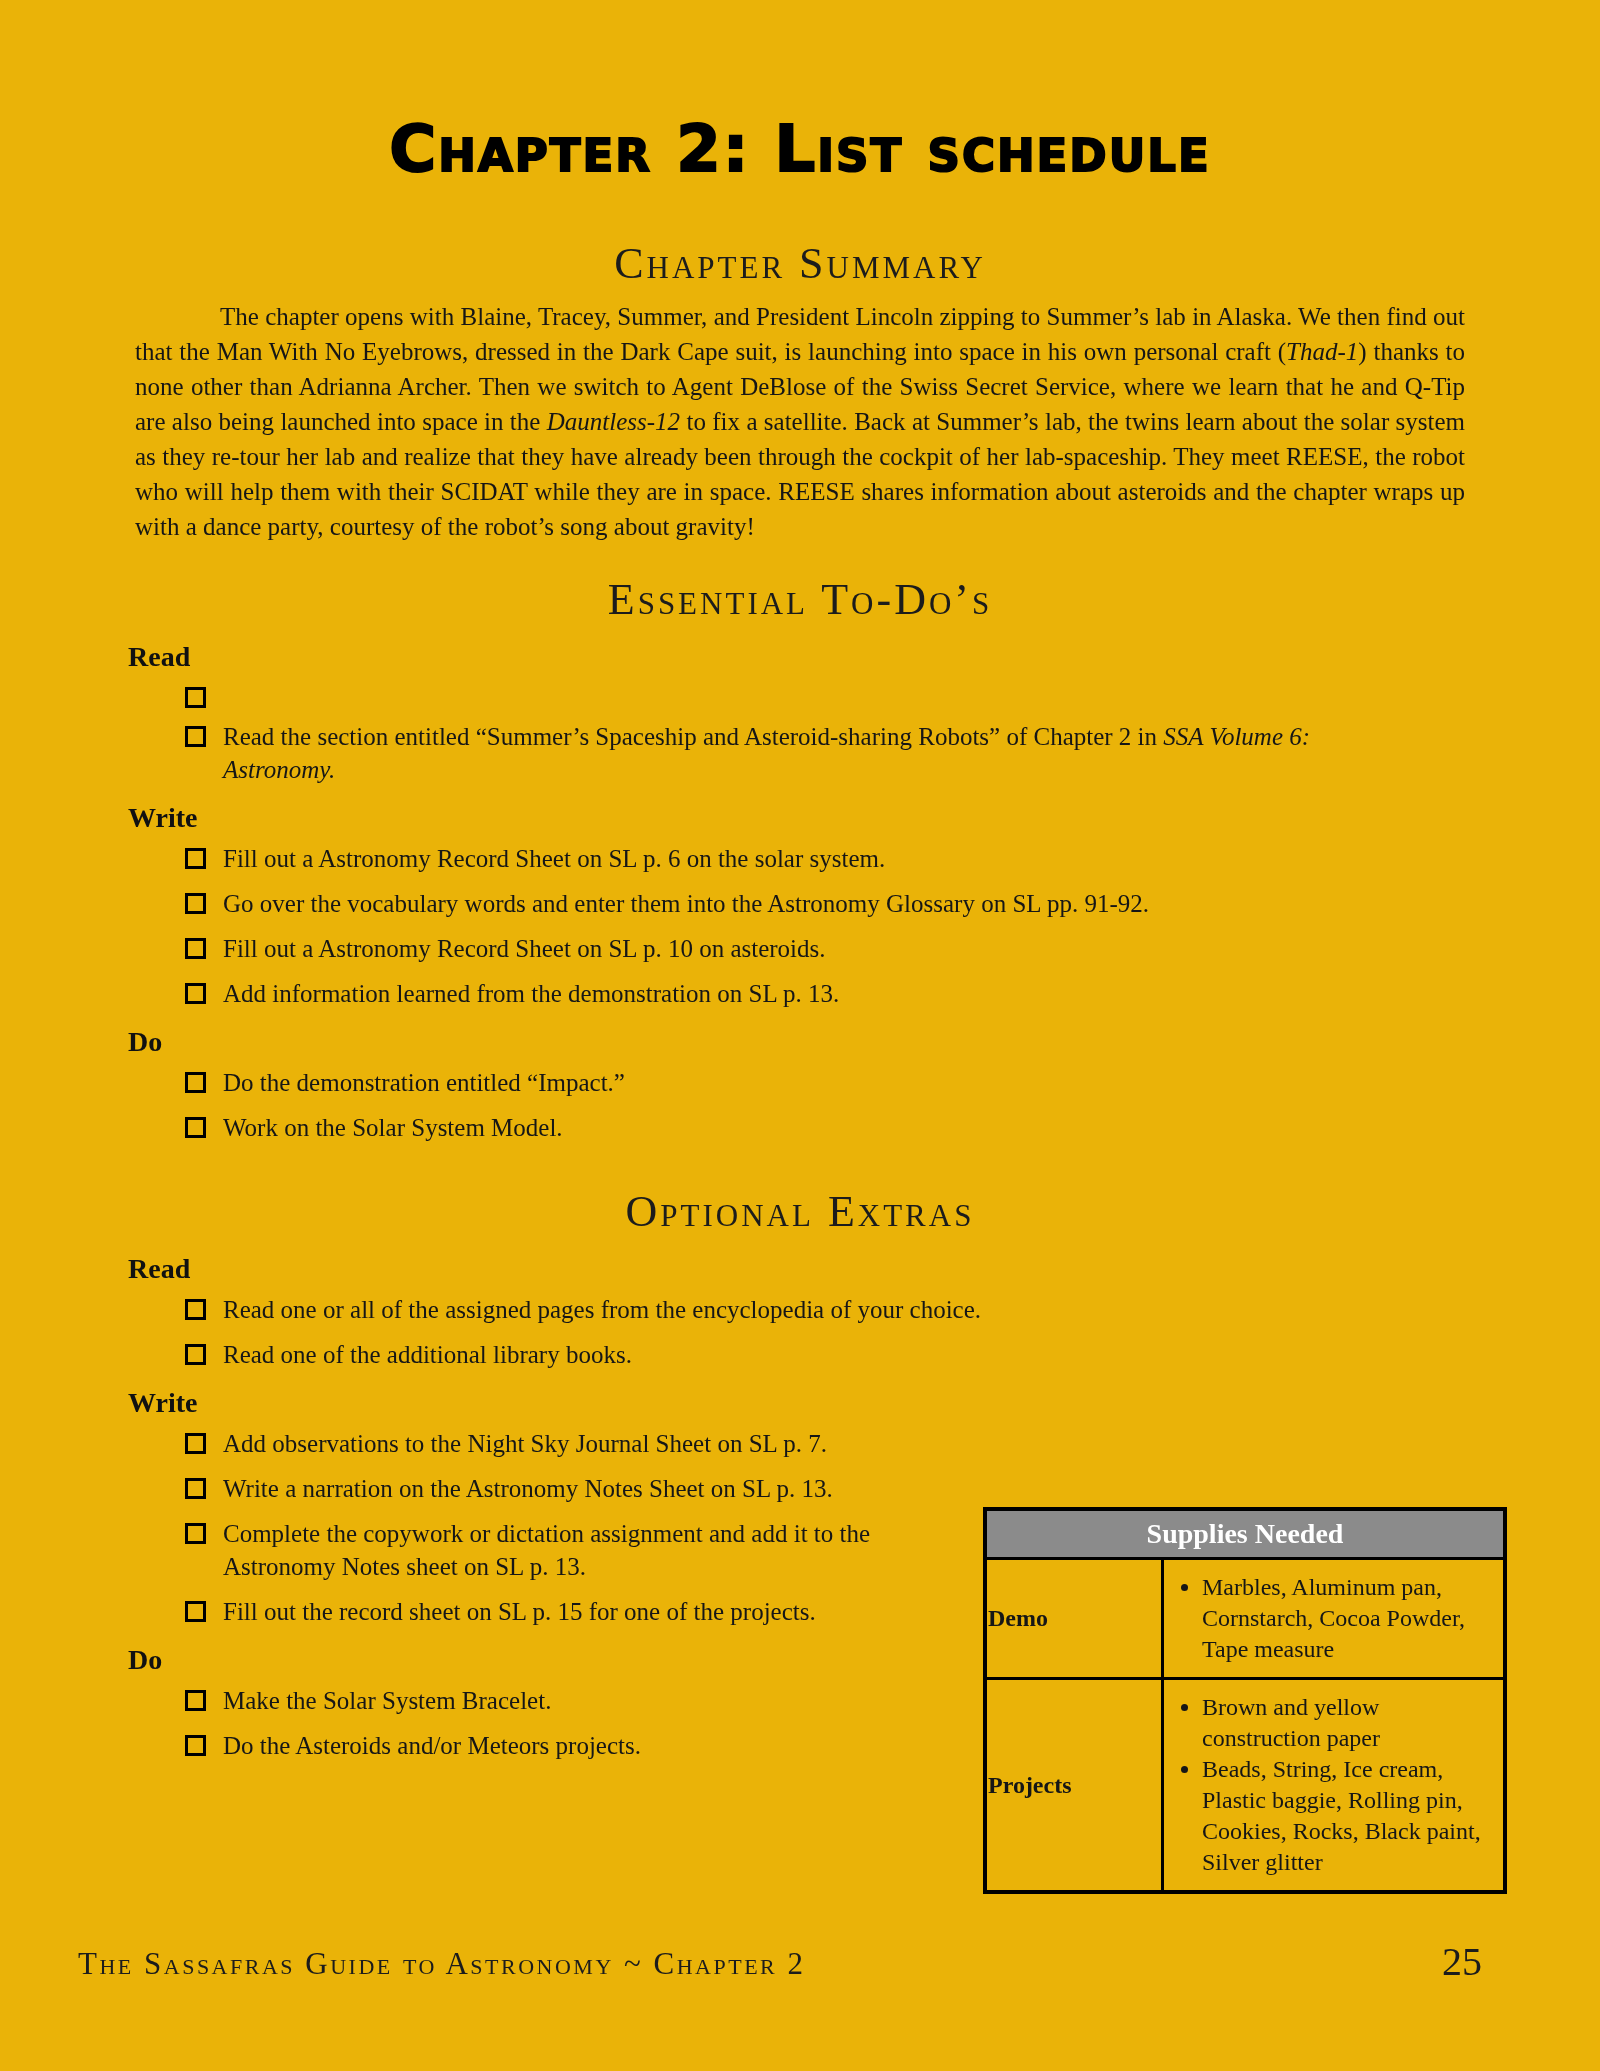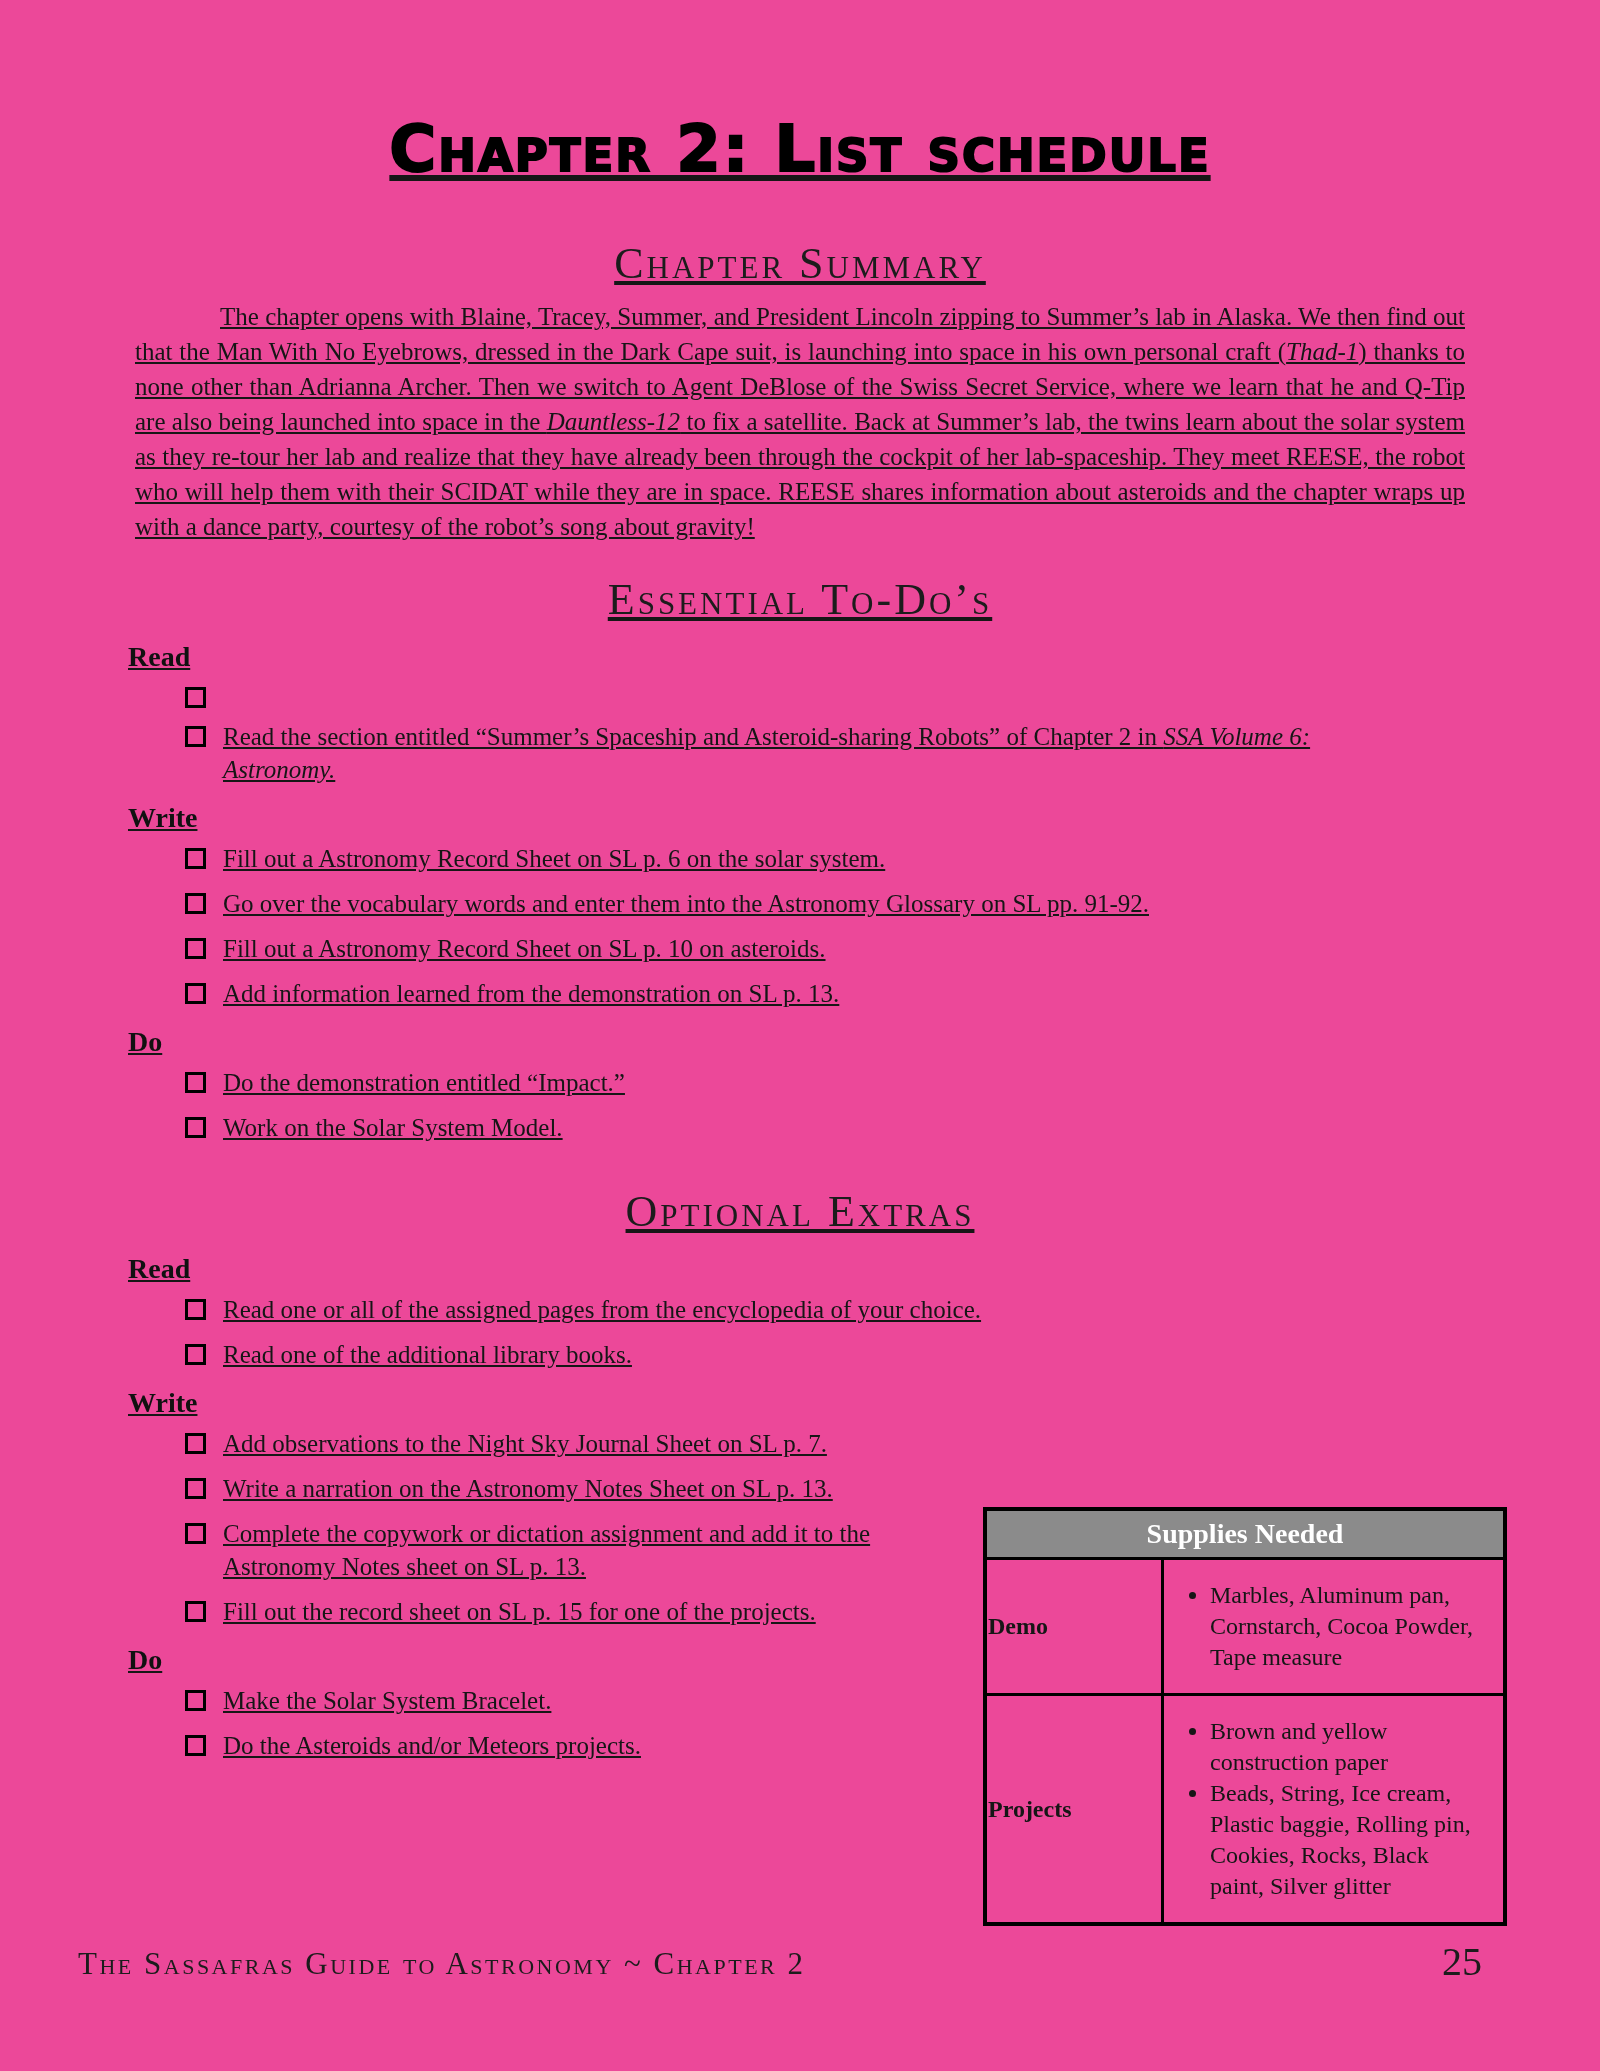--- a/index.html
+++ b/index.html
@@ -1,24 +1,23 @@
 <!DOCTYPE html>
 <html><head>
 <meta charset="utf-8">
 <style>
   html,body{margin:0;padding:0;background:#ffffff;}
   .page{
     position:relative;
     width:1600px;
     height:2071px;
-    background:#ec4899;
+    background:#eab308;
     color:#161616;
     font-family:"Liberation Serif", serif;
     overflow:hidden;
-    text-decoration:underline;
   }
   .page-title{
     padding-top:112px;
     text-align:center;
     font-family:"DejaVu Sans", sans-serif;
     font-weight:bold;
     font-variant:small-caps;
     font-size:64px;
     letter-spacing:2px;
     color:#000;
@@ -102,21 +101,21 @@
     vertical-align:middle;
     font-size:24px;
   }
   td.supply-label{
     width:172px;
     font-weight:bold;
     font-size:28px;
   }
   td.supply-value{padding:8px 6px 8px 4px;}
   ul.supply-list{
-    margin:12px;
+    margin:4px;
     padding-left:30px;
     list-style:disc;
   }
   ul.supply-list li{
     line-height:31px;
     margin:0;
   }
   
   .footer-left{
     position:absolute;

